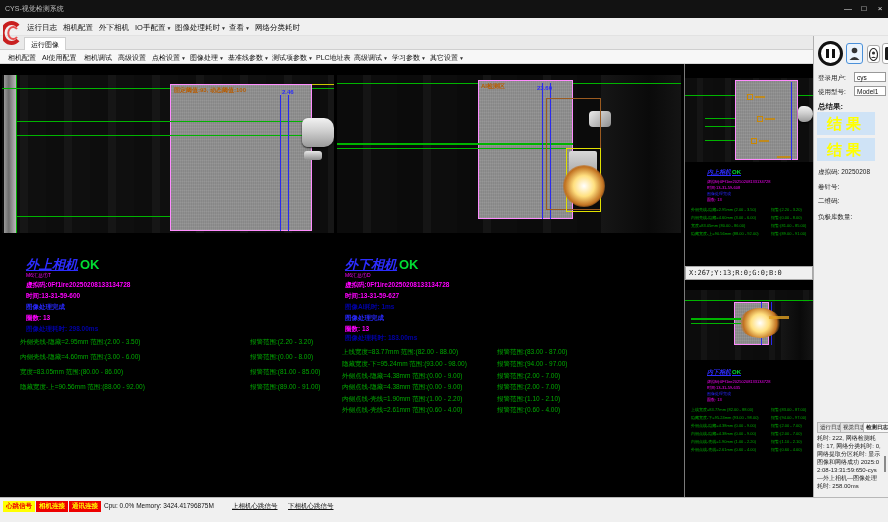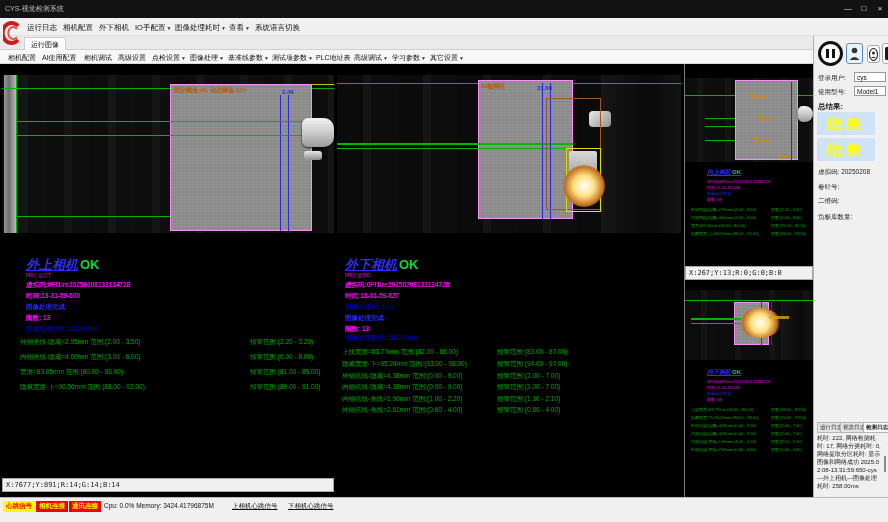--- a/index.html
+++ b/index.html
@@ -129,21 +129,21 @@
       <path d="M15 6 A9 10 0 1 0 15 20" stroke="#c81e1e" stroke-width="4" fill="none"></path>
       <path d="M14 9 A5 6 0 1 0 14 17" stroke="#e85050" stroke-width="2" fill="none"></path>
     </svg>
   </div>
   <div class="abs menu-item" style="left:24px;top:21px"><span>运行日志</span></div>
   <div class="abs menu-item" style="left:60px;top:21px"><span>相机配置</span></div>
   <div class="abs menu-item" style="left:96px;top:21px"><span>外下相机</span></div>
   <div class="abs menu-item" style="left:132px;top:21px"><span>IO手配置</span><span class="arr">▼</span></div>
   <div class="abs menu-item" style="left:172px;top:21px"><span>图像处理耗时</span><span class="arr">▼</span></div>
   <div class="abs menu-item" style="left:226px;top:21px"><span>查看</span><span class="arr">▼</span></div>
-  <div class="abs menu-item" style="left:252px;top:21px"><span>系统语言切换</span></div>
+  <div class="abs menu-item" style="left:252px;top:21px"><span>网络分类耗时</span></div>
 
   <div class="abs" id="tabrow">
     <div class="abs" id="runtab">运行图像</div>
   </div>
 
   <div class="abs" id="toolbar"></div>
   <div class="abs tool-item" style="left:6px;top:52px"><span>相机配置</span></div>
   <div class="abs tool-item" style="left:40px;top:52px"><span>AI使用配置</span></div>
   <div class="abs tool-item" style="left:82px;top:52px"><span>相机调试</span></div>
   <div class="abs tool-item" style="left:116px;top:52px"><span>高级设置</span></div>
@@ -189,21 +189,20 @@
 
       <div class="meas" style="left:18px;top:274px">外侧壳线-隐藏=2.95mm 范围:(2.00 - 3.50)</div>
       <div class="meas" style="left:248px;top:274px">报警范围:(2.20 - 3.20)</div>
       <div class="meas" style="left:18px;top:289px">内侧壳线-隐藏=4.60mm 范围:(3.00 - 6.00)</div>
       <div class="meas" style="left:248px;top:289px">报警范围:(0.00 - 8.00)</div>
       <div class="meas" style="left:18px;top:304px">宽度=83.05mm 范围:(80.00 - 86.00)</div>
       <div class="meas" style="left:248px;top:304px">报警范围:(81.00 - 85.00)</div>
       <div class="meas" style="left:18px;top:319px">隐藏宽度-上=90.56mm 范围:(88.00 - 92.00)</div>
       <div class="meas" style="left:248px;top:319px">报警范围:(89.00 - 91.00)</div>
 
-      <div class="vstatus" style="left:0;top:414px;width:332px;height:14px">X:7677;Y:891;R:14;G:14;B:14</div>
     </div>
 
     <div class="view" id="view-mid">
       <div class="img-area" style="left:0;top:11px;width:344px;height:158px">
         <div class="abs" style="left:0;top:0;width:344px;height:158px;background:repeating-linear-gradient(90deg,#0b0b0b 0 26px,#151515 26px 34px,#0d0d0d 34px 60px)"></div>
         <div class="machinery" style="left:264px;top:0;width:80px;height:158px"></div>
         <div class="abs" style="left:252px;top:36px;width:22px;height:16px;background:linear-gradient(135deg,#ececec,#8f8f8f);border-radius:4px"></div>
         <div class="gline" style="left:0;top:8px;width:344px;height:1px"></div>
         <div class="pinkrect" style="left:141px;top:5px;width:95px;height:139px"></div>
         <div class="threshold" style="left:144px;top:7px">AI检测区</div>

